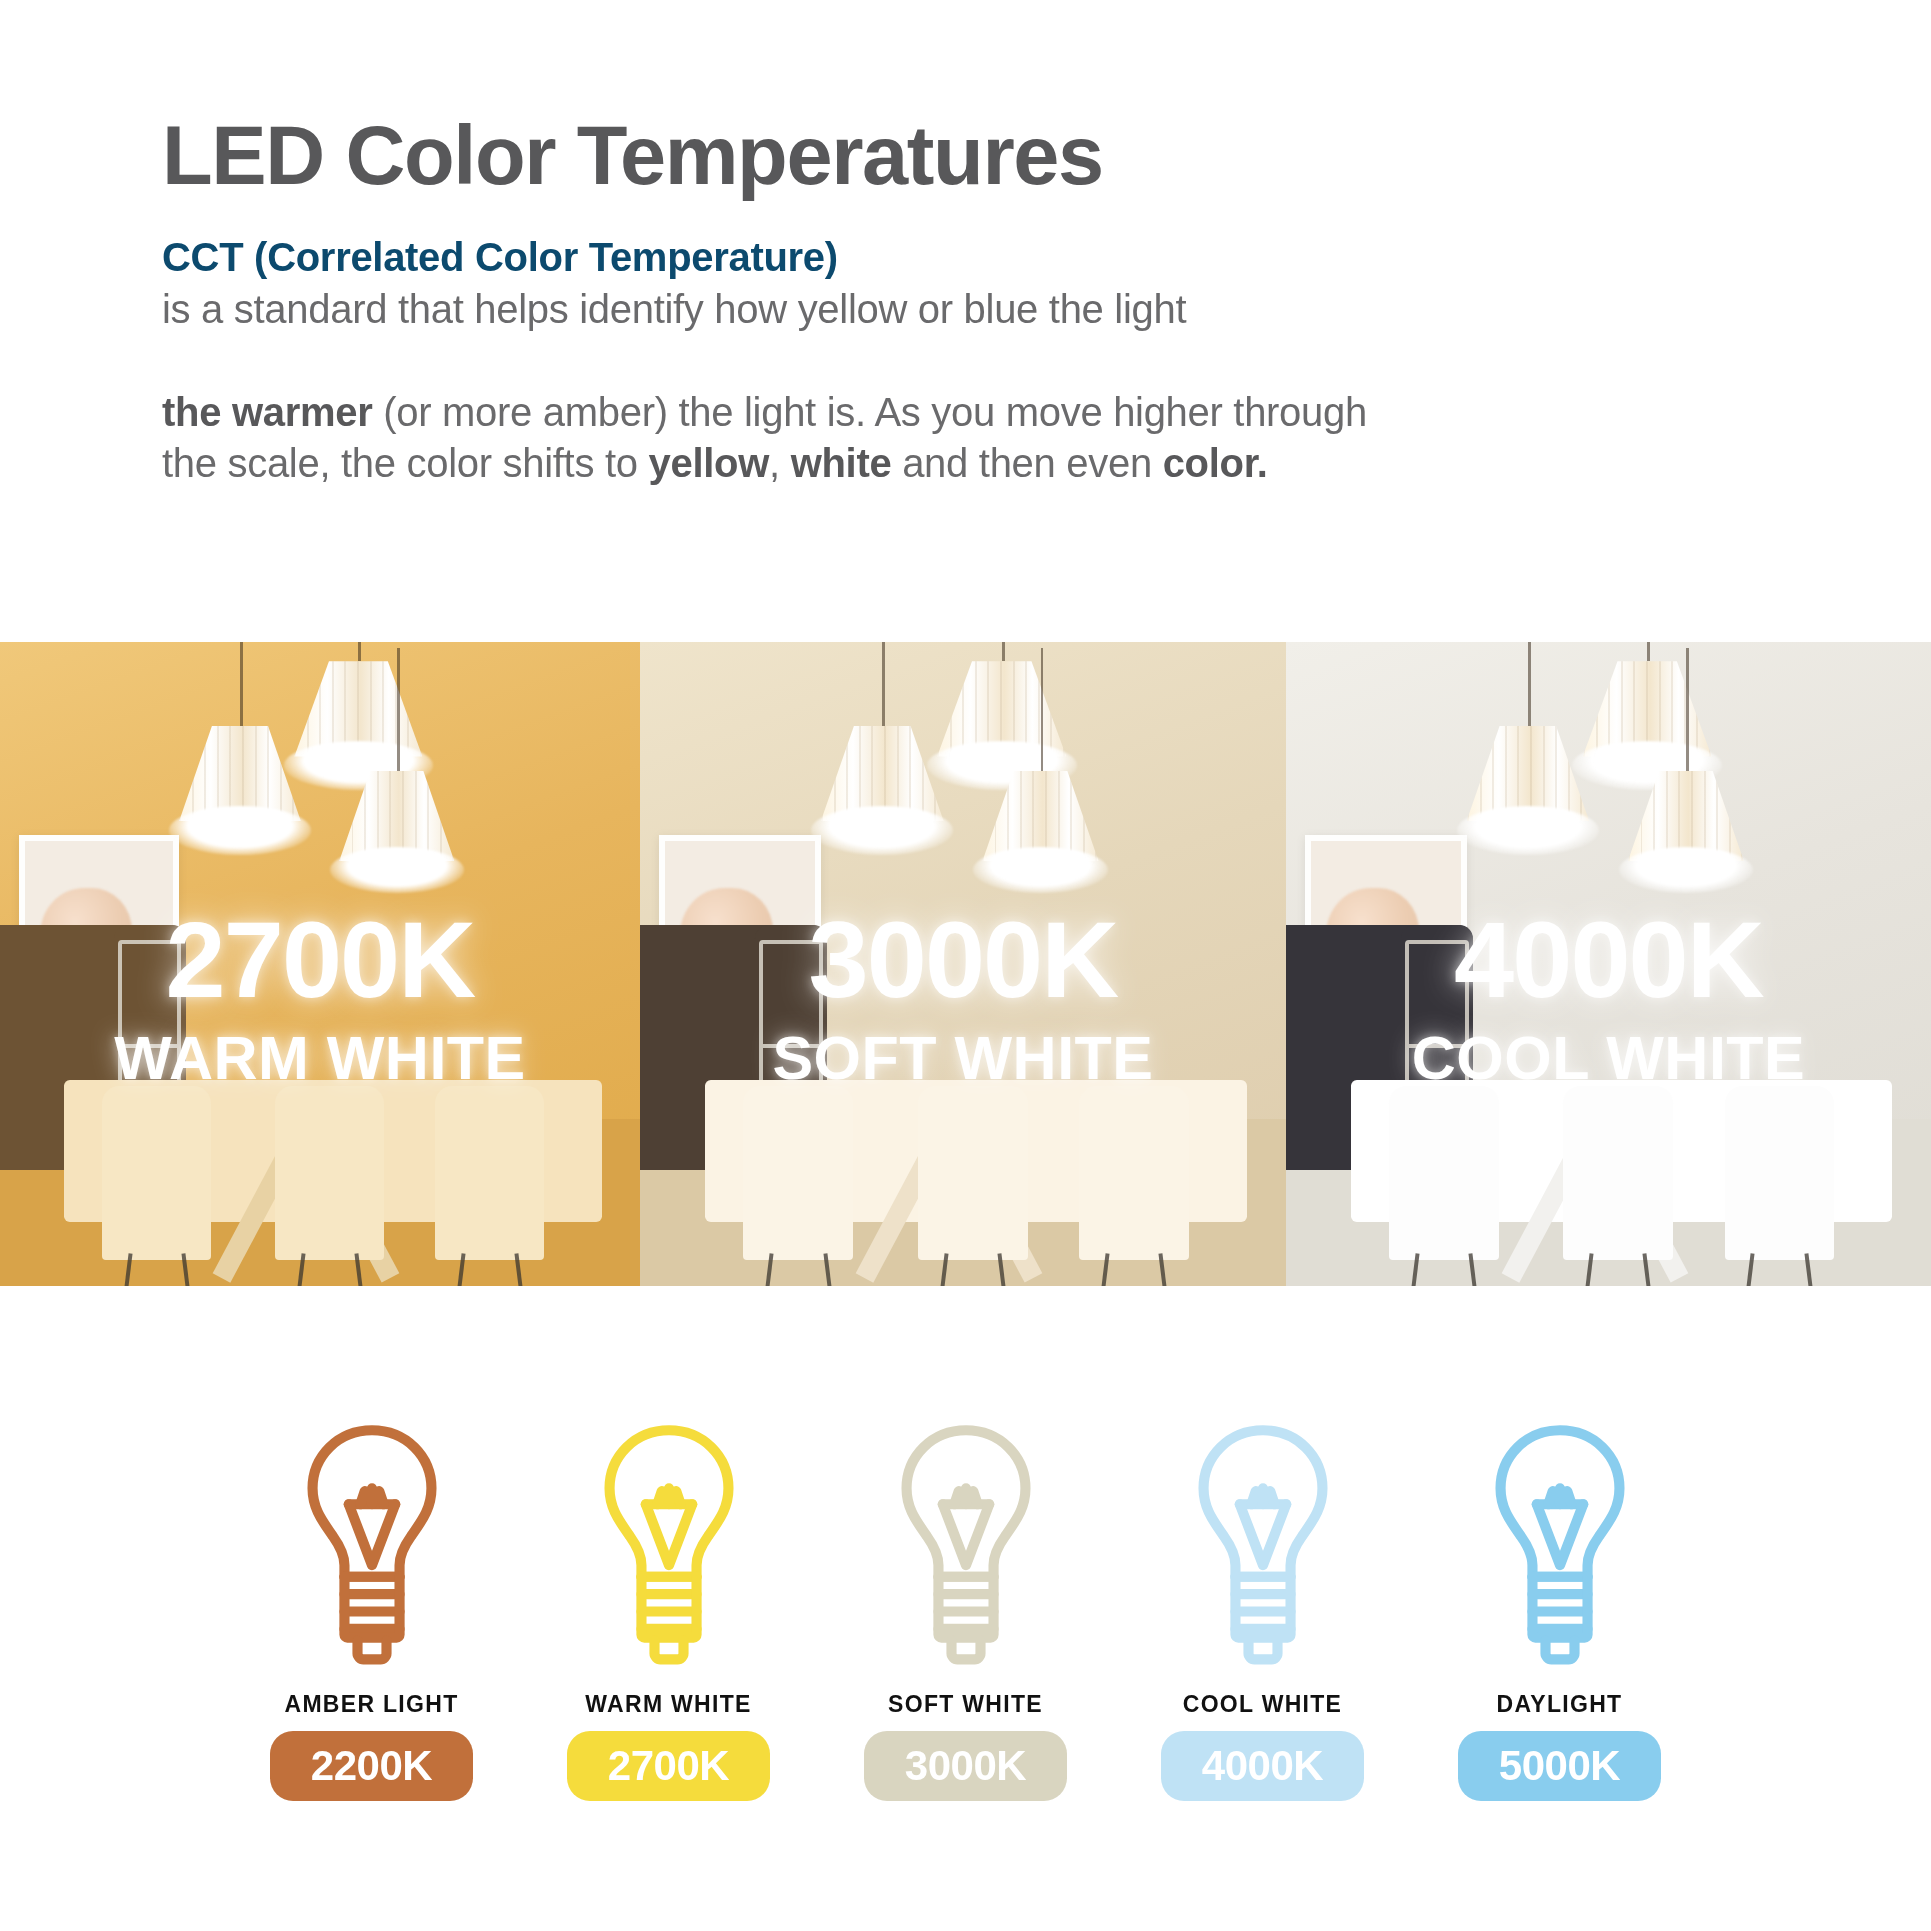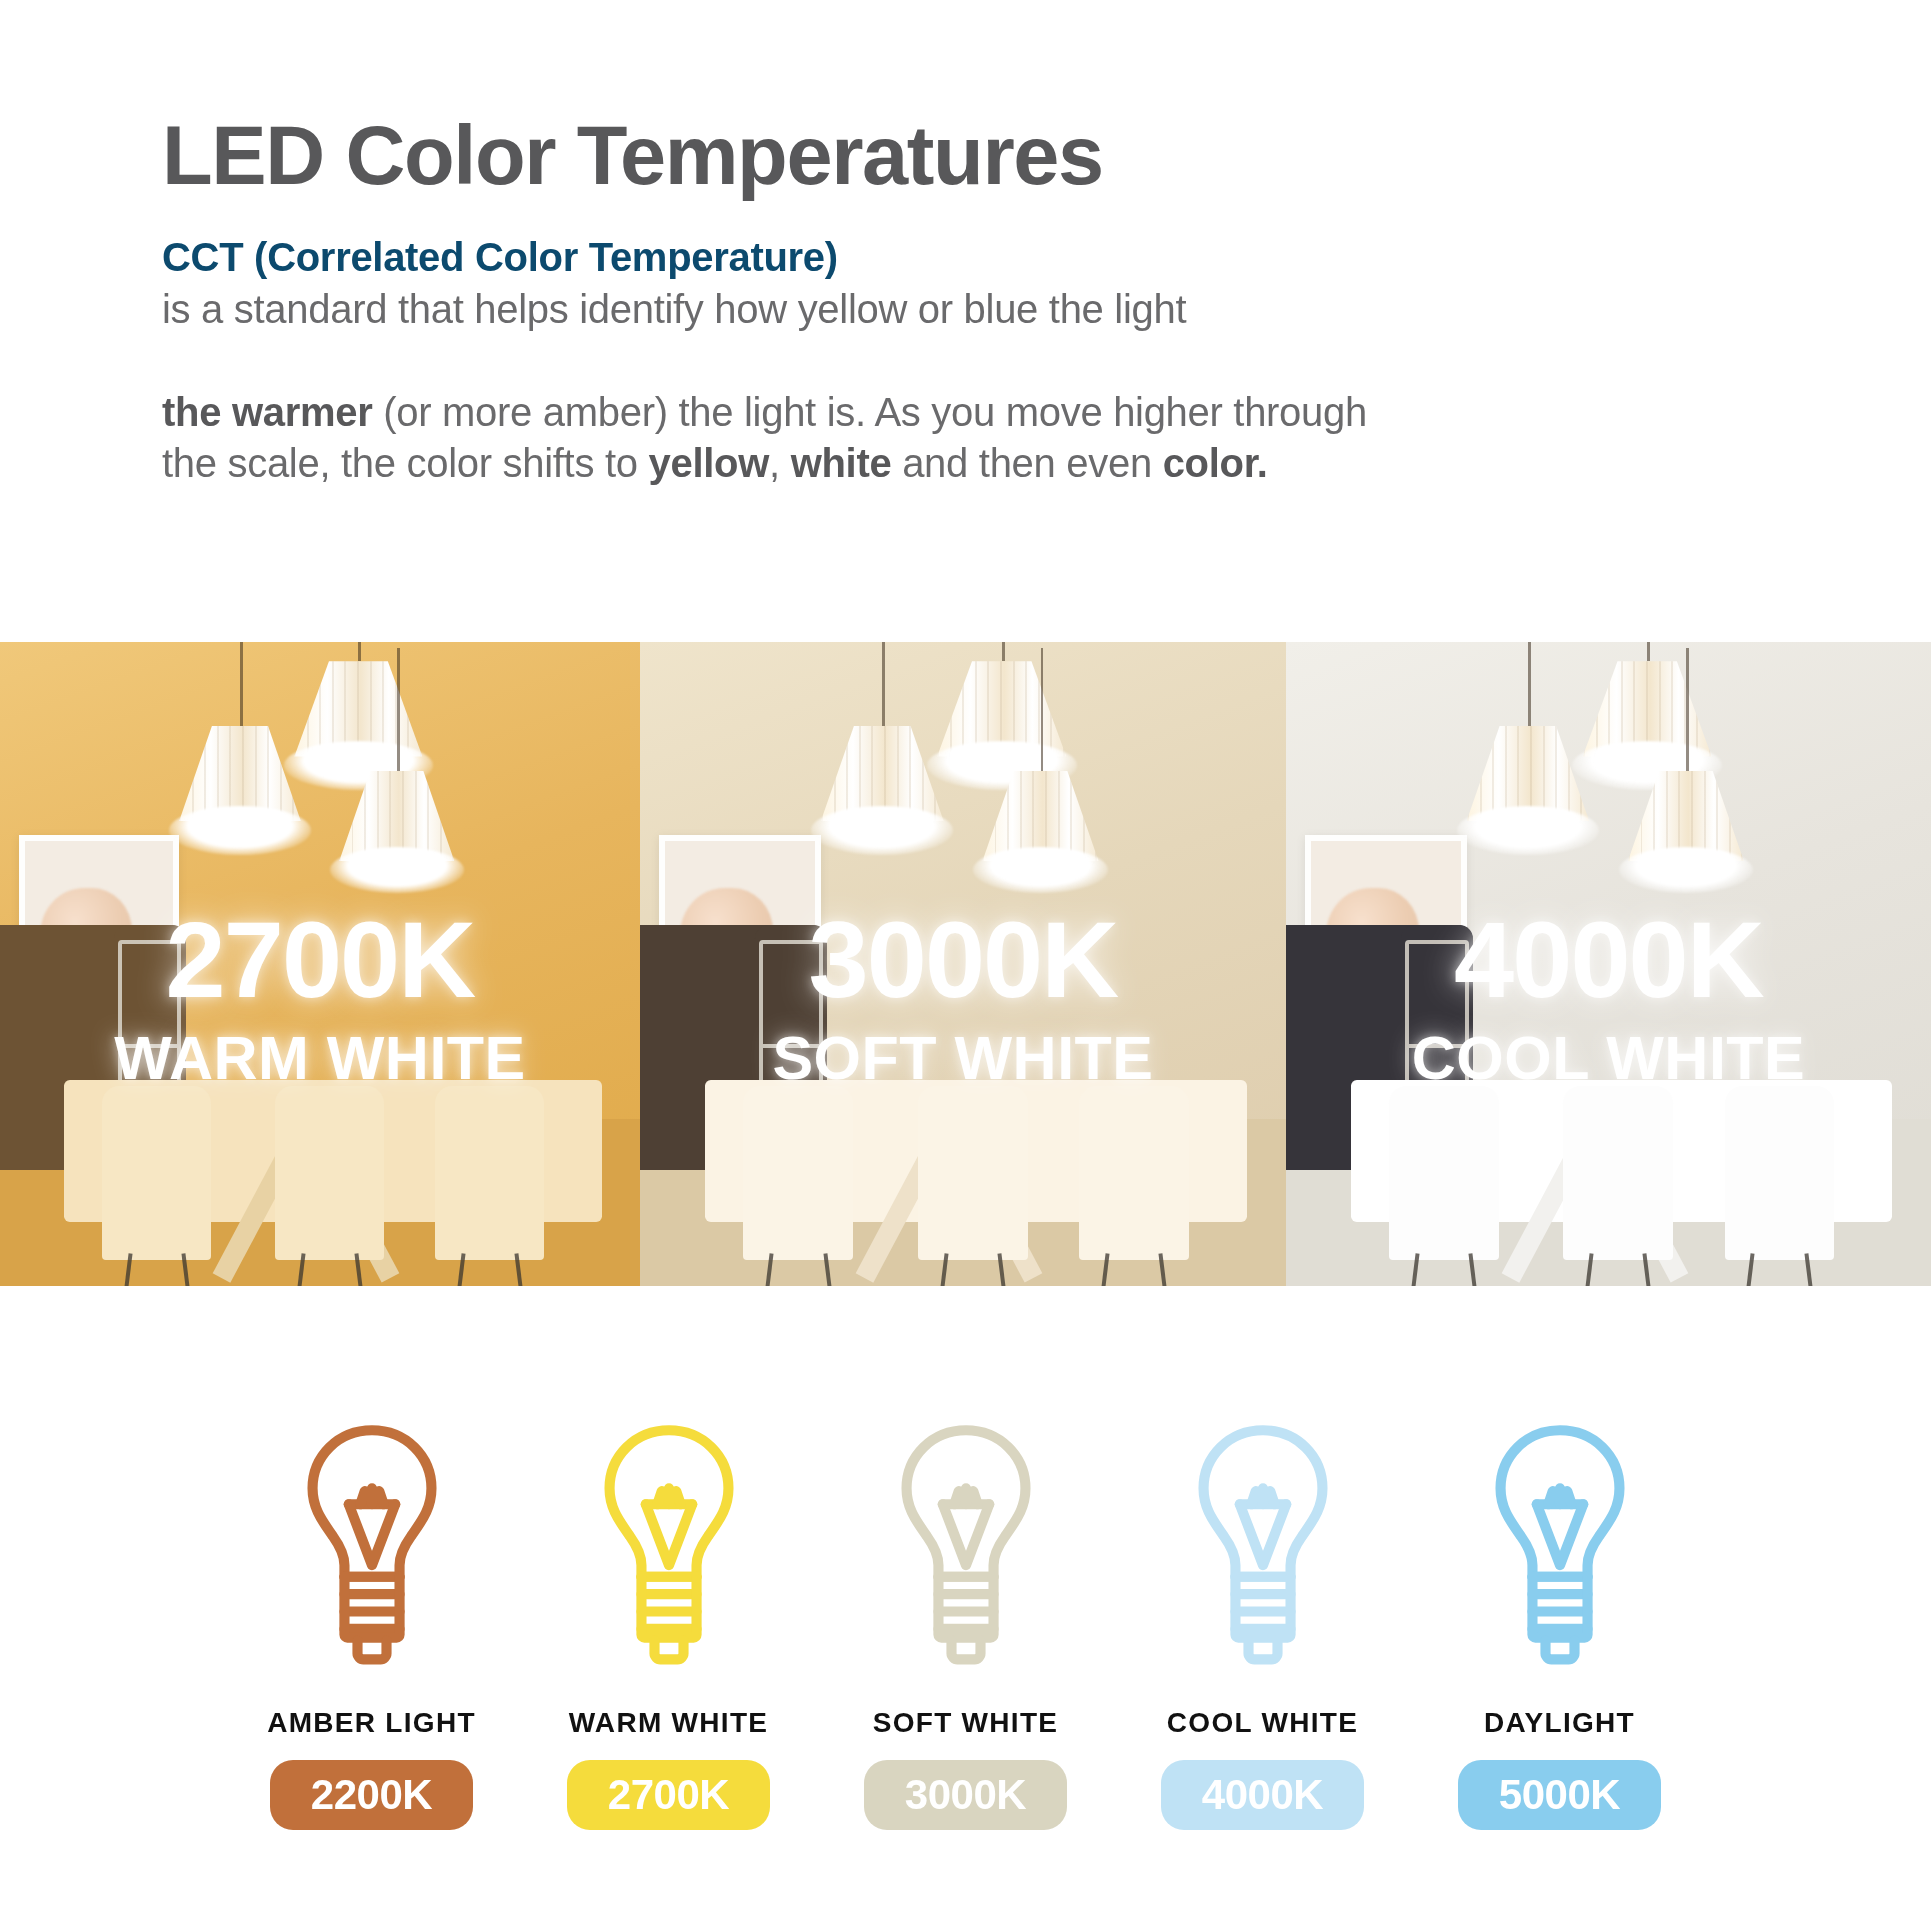--- a/index.html
+++ b/index.html
@@ -160,26 +160,26 @@
   }
 
   
   .scale {
     position: absolute; left: 0; top: 1419px; width: 1931px;
     display: flex; justify-content: center; gap: 56px;
   }
   .bulbcol { width: 241px; display: flex; flex-direction: column; align-items: center; }
   .bulbsvg { width: 174px; height: 256px; display: block; }
   .bulblabel {
-    margin-top: 32px;
-    font-size: 28px; font-weight: 700; letter-spacing: 1.3px;
+    margin-top: 16px;
+    font-size: 23px; font-weight: 700; letter-spacing: 1.3px;
     color: #111111; text-align: right; white-space: nowrap;
   }
   .pill {
-    margin-top: 21px;
+    margin-top: 13px;
     min-width: 203px; height: 70px;
     border-radius: 23px;
     display: flex; align-items: center; justify-content: center;
     color: #ffffff;
     font-size: 42px; font-weight: 700; letter-spacing: -0.5px;
     padding: 0 25px;
     text-align: center;
   }
 </style>
 </head>

